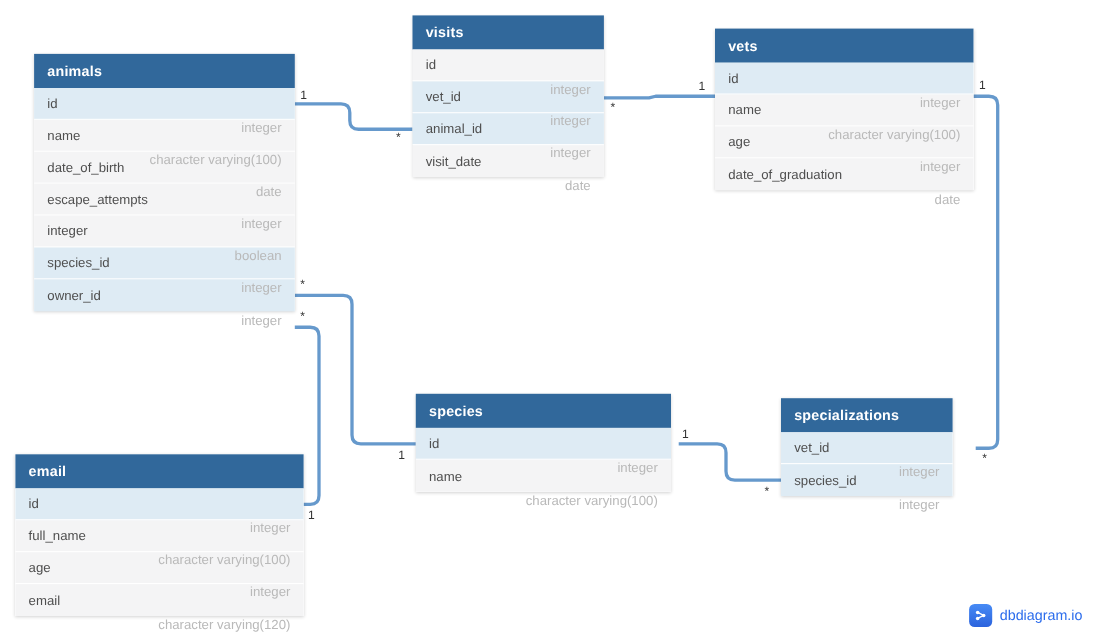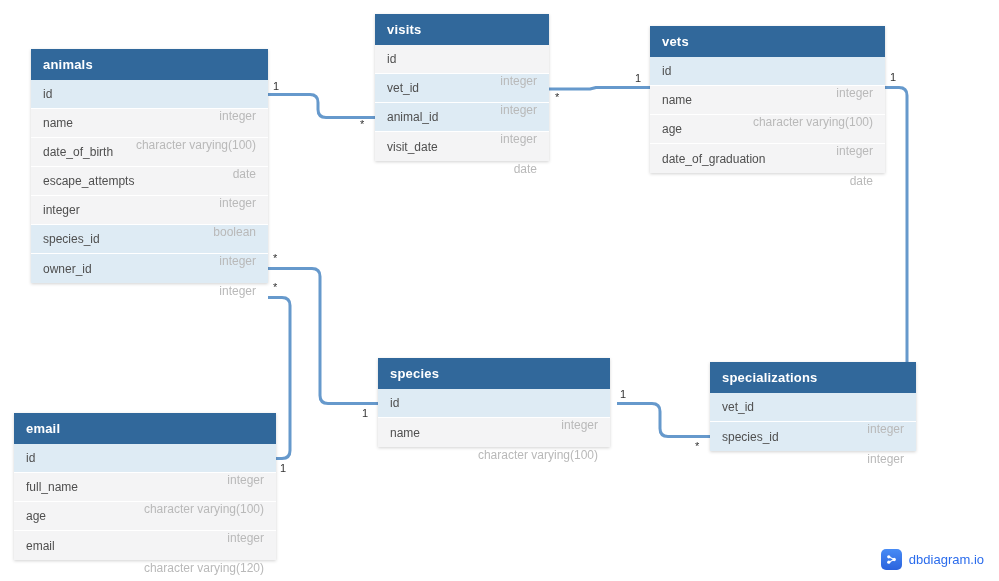--- a/index.html
+++ b/index.html
@@ -152,21 +152,21 @@
       <div class="thead">species</div>
       <div class="trow key">
         <span class="fname">id</span>
         <span class="ftype">integer</span>
       </div>
       <div class="trow">
         <span class="fname">name</span>
         <span class="ftype">character varying(100)</span>
       </div>
     </div>
-    <div class="table" style="left: 710px; top: 362px; width: 206px;">
+    <div class="table" style="left: 710px; top: 362px; width: 156px;">
       <div class="thead">specializations</div>
       <div class="trow key">
         <span class="fname">vet_id</span>
         <span class="ftype">integer</span>
       </div>
       <div class="trow key">
         <span class="fname">species_id</span>
         <span class="ftype">integer</span>
       </div>
     </div>

